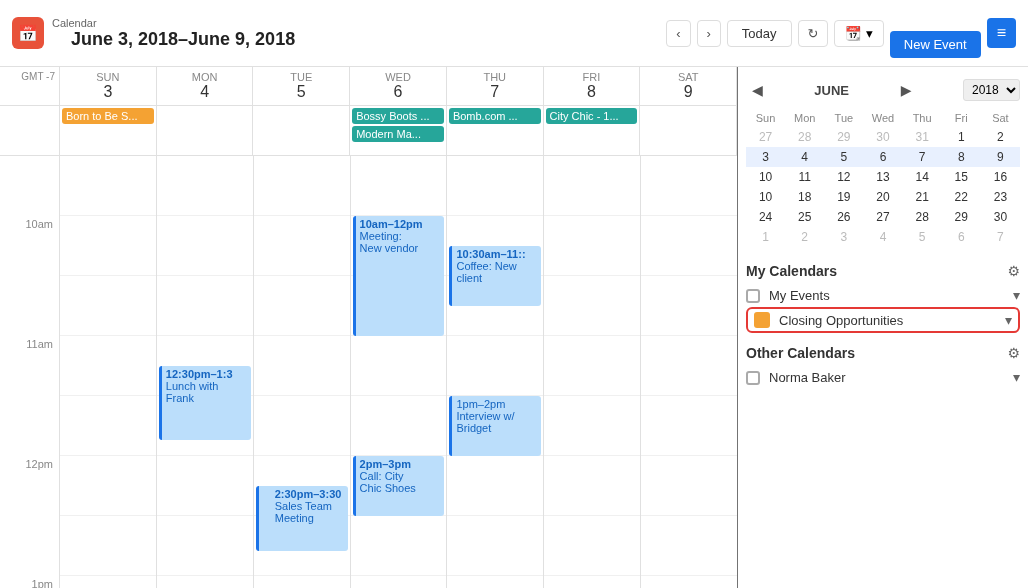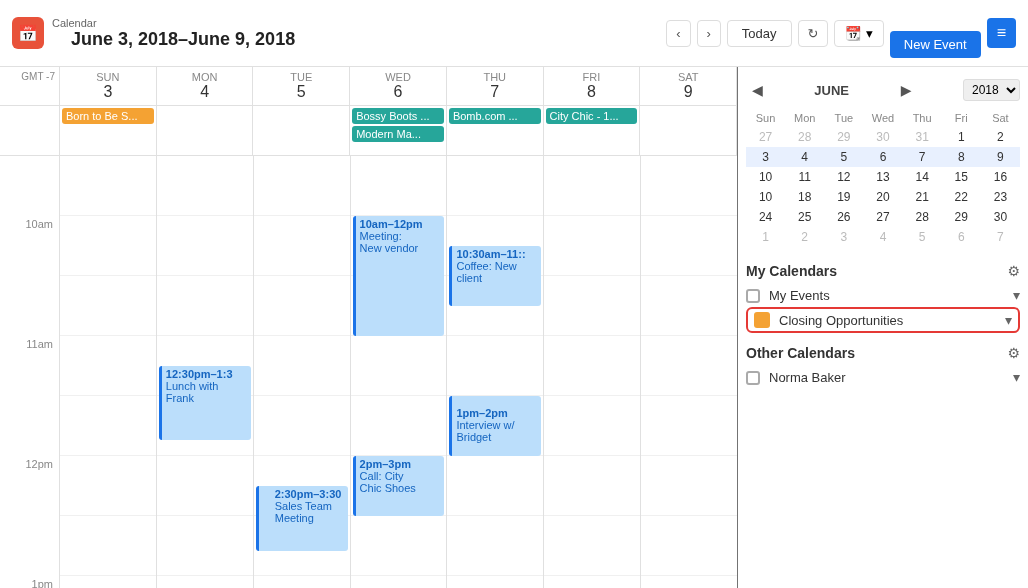--- a/index.html
+++ b/index.html
@@ -261,21 +261,21 @@
               <div class="hour-line"></div>
               <div class="hour-line"></div>
 
             <div class="timed-event event-blue-light" style="top:90px;height:60px;">
               <div style="font-weight:600;font-size:11px;">10:30am–11::</div>
               <div style="font-size:11px;">Coffee: New</div>
               <div style="font-size:11px;">client</div>
             </div>
 
             <div class="timed-event event-blue-light" style="top:240px;height:60px;">
-              <div style="font-weight:700;font-size:11px;margin-top:9px;">1pm–2pm</div>
+              <div style="font-weight:400;font-size:11px;">1pm–2pm</div>
               <div style="font-size:11px;">Interview w/</div>
               <div style="font-size:11px;">Bridget</div>
             </div>
           </div>
 
           <div class="day-column" style="position:relative;">
             <div class="hour-line"></div>
               <div class="hour-line"></div>
               <div class="hour-line"></div>
               <div class="hour-line"></div>

